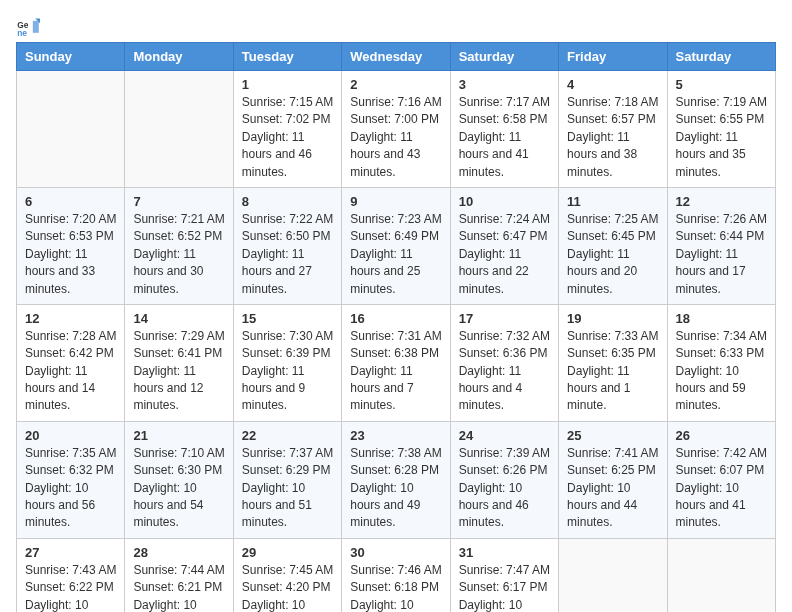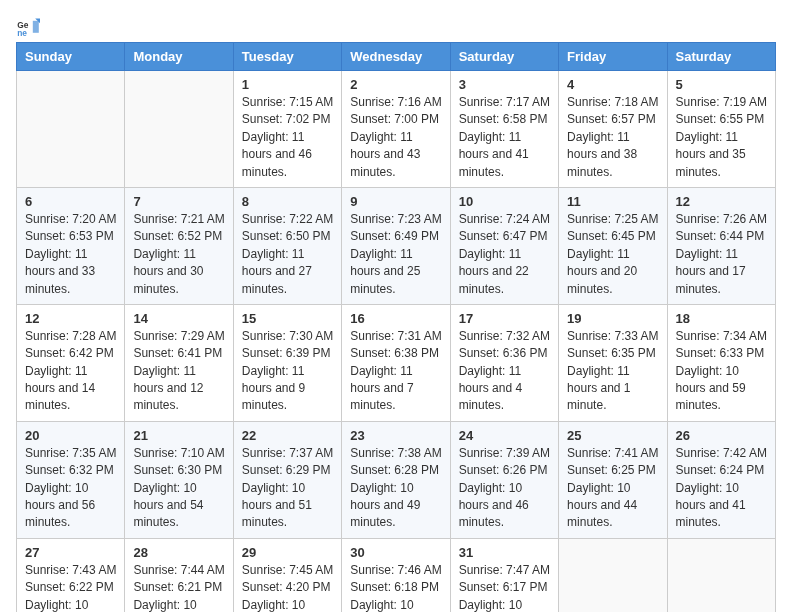--- a/index.html
+++ b/index.html
@@ -275,21 +275,21 @@
         </td>
         <td>
           <span class="day-number">25</span>
           <div class="day-info">Sunrise: 7:41 AM
 Sunset: 6:25 PM
 Daylight: 10 hours and 44 minutes.</div>
         </td>
         <td>
           <span class="day-number">26</span>
           <div class="day-info">Sunrise: 7:42 AM
-Sunset: 6:24 PM
+Sunset: 6:07 PM
 Daylight: 10 hours and 41 minutes.</div>
         </td>
       </tr>
       <tr>
         <td>
           <span class="day-number">27</span>
           <div class="day-info">Sunrise: 7:43 AM
 Sunset: 6:22 PM
 Daylight: 10 hours and 39 minutes.</div>
         </td>

